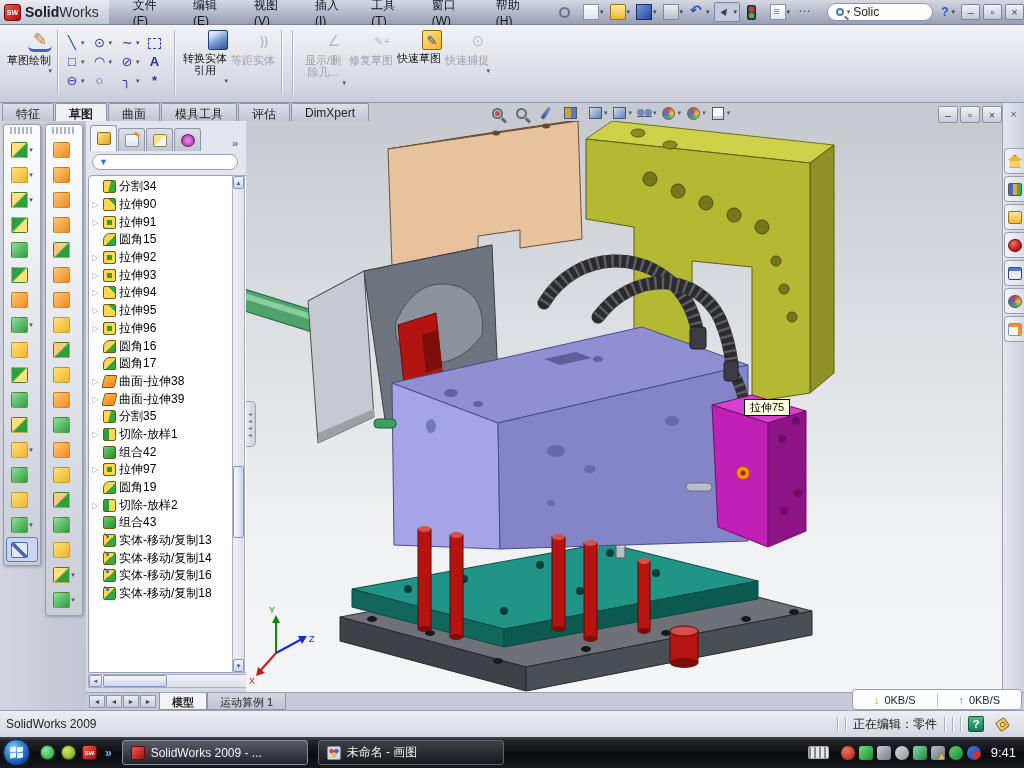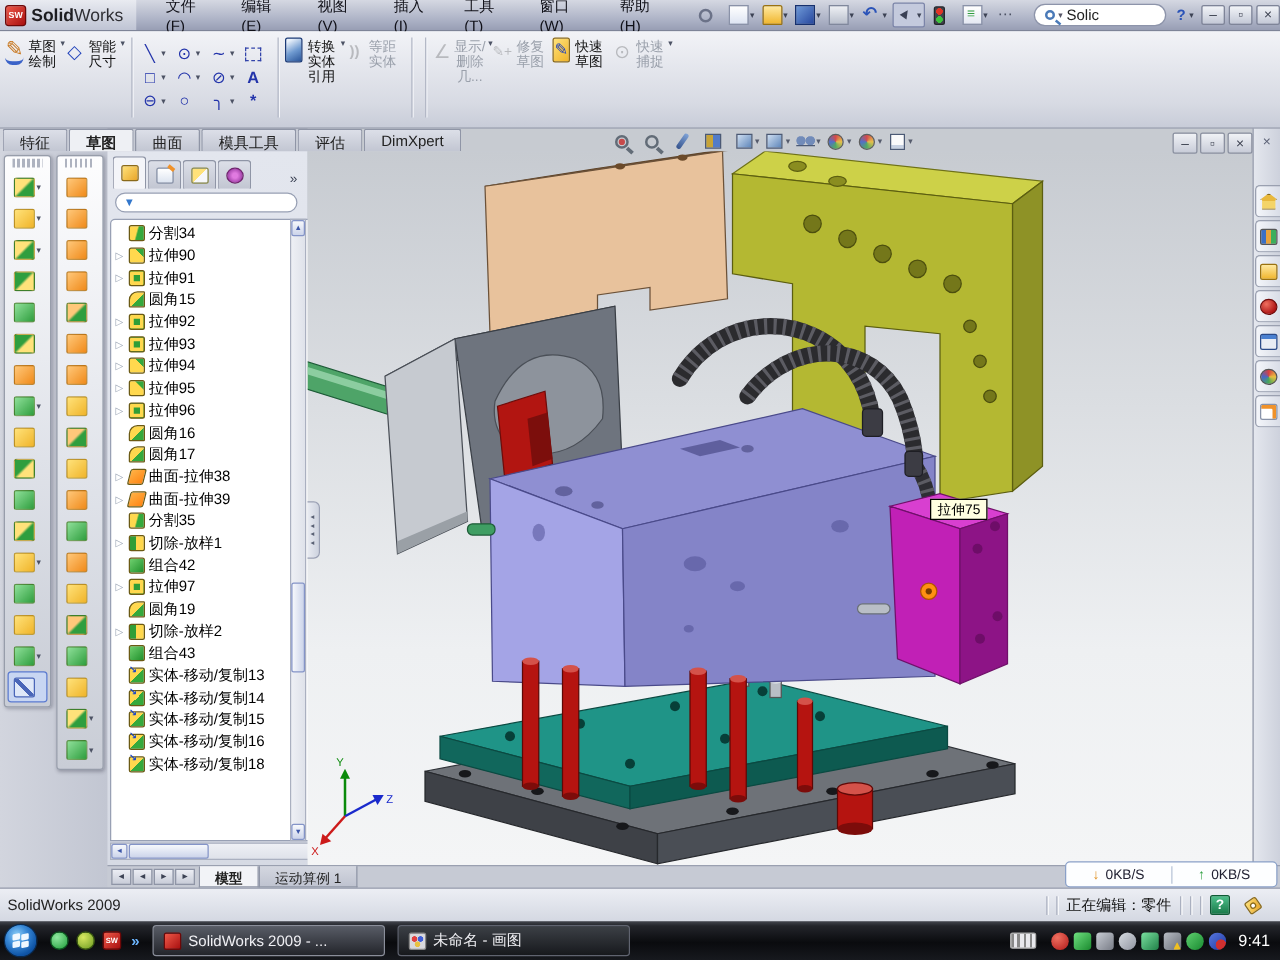--- a/index.html
+++ b/index.html
@@ -33,21 +33,21 @@
 .mag::after{content:"";position:absolute;width:5px;height:2px;background:#4a7ab8;transform:rotate(40deg);left:6px;top:7px}
 .search-caret{font-size:7px;color:#556}
 .search-text{color:#222}
 .help-q{color:#2a53b8;font-weight:bold;margin:0 2px 0 8px}
 .winbtns{display:flex;gap:3px;margin-left:6px}
 .wbtn{width:19px;height:16px;border:1px solid #7e8498;border-radius:2px;background:linear-gradient(180deg,#f2f4f8,#c3c8d6);display:flex;align-items:center;justify-content:center;font-size:11px;color:#3a3f4e}
 
 .ribbon{position:absolute;left:0;top:25px;width:1024px;height:78px;background:linear-gradient(180deg,#f2f3f7,#d7dae3 75%,#c8ccd8);border-bottom:1px solid #9298a8}
 .rwrap{position:absolute;left:4px;top:2px;display:flex;align-items:flex-start;height:72px}
 .rsep{width:1px;height:64px;background:#b3b8c6;box-shadow:1px 0 0 #f4f5f9;margin:3px 5px 0}
-.rbtn{width:48px;min-height:66px;display:flex;flex-direction:row;align-items:flex-start;padding-top:3px;border-radius:3px}
+.rbtn{width:48px;min-height:66px;display:flex;flex-direction:column;align-items:flex-end;padding-top:3px;border-radius:3px}
 .ric{width:24px;height:22px;display:flex;align-items:center;justify-content:center;position:relative;border-radius:2px}
 .rlb{font-size:11px;line-height:12px;text-align:center;width:46px;margin-top:2px;word-break:break-all}
 .drp{font-size:7px;color:#4c5264;margin-top:1px}
 .off{color:#9aa0ab}
 .off .ric{opacity:.55;filter:grayscale(.8)}
 .ic-sketch::after{content:"✎";font-size:17px;color:#c87820}
 .ic-sketch{border-bottom:3px solid #3a62c8;border-radius:0 0 6px 6px}
 .ic-dim::after{content:"◇";font-size:15px;color:#2244bb;font-weight:bold}
 .ic-trim::after{content:"✕";font-size:14px;color:#8a93a4}
 .ic-convert{background:linear-gradient(150deg,#e8f0fa 12%,#6f9ad0 55%,#2a5599);border:1px solid #1a3a77;width:20px;height:20px}
@@ -286,25 +286,20 @@
 
 <div class="ribbon">
   <div class="rwrap">
     <div style="display:flex">
 
     <div class="rbtn on">
           <span class="ric ic-sketch"></span>
           <span class="rlb">草图绘制</span>
           <span class="drp">▾</span>
         </div>
-        <div class="rbtn on">
-          <span class="ric ic-dim"></span>
-          <span class="rlb">智能尺寸</span>
-          <span class="drp">▾</span>
-        </div>
       </div>
     <div class="rsep"></div>
     <div class="sgrid">
 
     <div class="gcell">
           <span class="gg">╲</span>
           <span class="gd">▾</span>
         </div>
         <div class="gcell">
           <span class="gg">⊙</span>
@@ -689,25 +684,20 @@
         </div>
         <div class="trow">
           <span class="exp" style="visibility: hidden;">▷</span>
           <span class="ticon i-move"></span>
           <span class="tlabel">实体-移动/复制13</span>
         </div>
         <div class="trow">
           <span class="exp" style="visibility: hidden;">▷</span>
           <span class="ticon i-move"></span>
           <span class="tlabel">实体-移动/复制14</span>
-        </div>
-        <div class="trow">
-          <span class="exp" style="visibility: hidden;">▷</span>
-          <span class="ticon i-move"></span>
-          <span class="tlabel">实体-移动/复制15</span>
         </div>
         <div class="trow">
           <span class="exp" style="visibility: hidden;">▷</span>
           <span class="ticon i-move"></span>
           <span class="tlabel">实体-移动/复制16</span>
         </div>
         <div class="trow">
           <span class="exp" style="visibility: hidden;">▷</span>
           <span class="ticon i-move"></span>
           <span class="tlabel">实体-移动/复制18</span>

